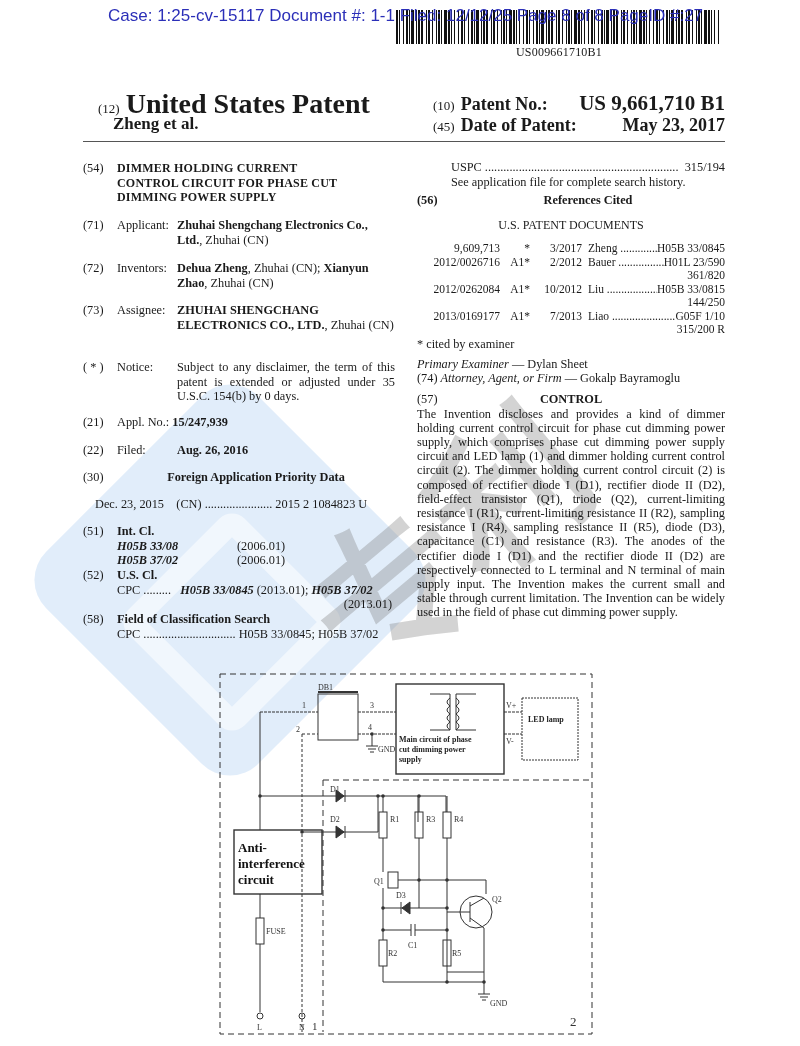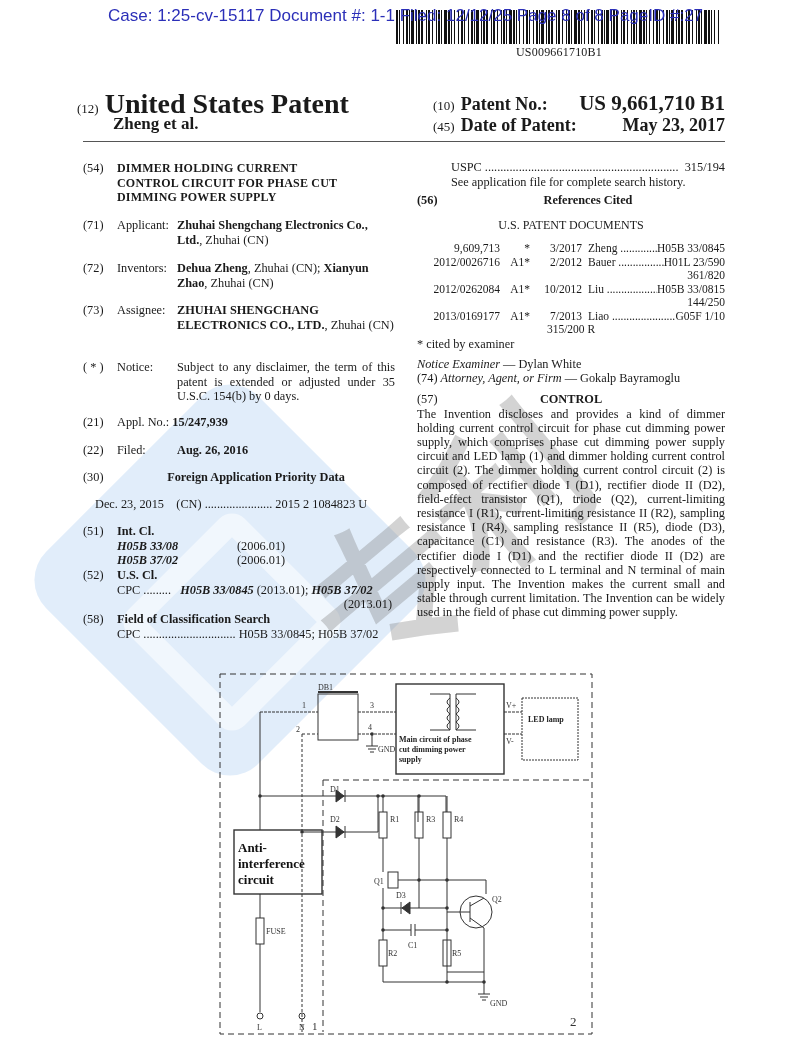--- a/index.html
+++ b/index.html
@@ -14,21 +14,21 @@
   
   .case-stamp {
     left: 108px; top: 6px; font-family: "Liberation Sans", sans-serif;
     font-size: 17px; color: #2b2fb8; white-space: nowrap; z-index: 3;
   }
   .barcode { left: 396px; top: 10px; width: 325px; height: 34px; display: flex; z-index: 2; }
   .barcode span { display: block; height: 100%; background: #111; }
   .barcode-num { left: 516px; top: 45px; font-size: 12px; letter-spacing: 0.2px; }
 
   
-  .title-12 { left: 77px; top: 88px; font-size: 28px; }
+  .title-12 { left: 98px; top: 88px; font-size: 28px; }
   .title-12 .code { font-size: 13px; font-weight: normal; margin-right: 6px; }
   .title-12 .t { font-weight: bold; }
   .authors { left: 113px; top: 114px; font-size: 17px; font-weight: bold; }
 
   .right-head { left: 433px; top: 91px; width: 292px; font-size: 18px; font-weight: bold; }
   .right-head .row { display: flex; justify-content: space-between; align-items: baseline; height: 24px; }
   .right-head .code { font-size: 13px; font-weight: normal; margin-right: 6px; }
   .right-head .val { font-size: 21px; }
   .right-head .val2 { font-size: 18px; }
 
@@ -432,26 +432,26 @@
       <span class="cl">H05B 33/0815</span>
     </div>
   <div style="text-align:right">144/250</div>
   <div class="r">
       <span class="n">2013/0169177</span>
       <span class="k">A1*</span>
       <span class="d">7/2013</span>
       <span class="nm"><span>Liao</span> <span>..........................</span></span>
       <span class="cl">G05F 1/10</span>
     </div>
-  <div style="text-align:center">315/200 R</div>
+  <div style="text-align:right">315/200 R</div>
 </div>
 
 <div class="abs rc content" style="top:337px;">
   <div>* cited by examiner</div>
-  <div style="margin-top:5px;"><i>Notice Examiner</i><span> — Dylan White</span></div>
+  <div style="margin-top:5px;"><i>Primary Examiner</i><span> — Dylan Sheet</span></div>
   <div><span>(74)</span> <i>Attorney, Agent, or Firm</i><span> — Gokalp Bayramoglu</span></div>
 </div>
 
 <div class="abs rc content" style="top:392px;">
   <div style="display:flex;">
       <span style="width:34px">(57)</span>
       <b style="flex:1;text-align:center;padding-right:34px;">CONTROL</b>
     </div>
   <div class="abstract">The Invention discloses and provides a kind of dimmer holding current control circuit for phase cut dimming power supply, which comprises phase cut dimming power supply circuit and LED lamp (1) and dimmer holding current control circuit (2). The dimmer holding current control circuit (2) is composed of rectifier diode I (D1), rectifier diode II (D2), field-effect transistor (Q1), triode (Q2), current-limiting resistance I (R1), current-limiting resistance II (R2), sampling resistance I (R4), sampling resistance II (R5), diode (D3), capacitance (C1) and resistance (R3). The anodes of the rectifier diode I (D1) and the rectifier diode II (D2) are respectively connected to L terminal and N terminal of main supply input. The Invention makes the current small and stable through current limitation. The Invention can be widely used in the field of phase cut dimming power supply.</div>
 </div>

